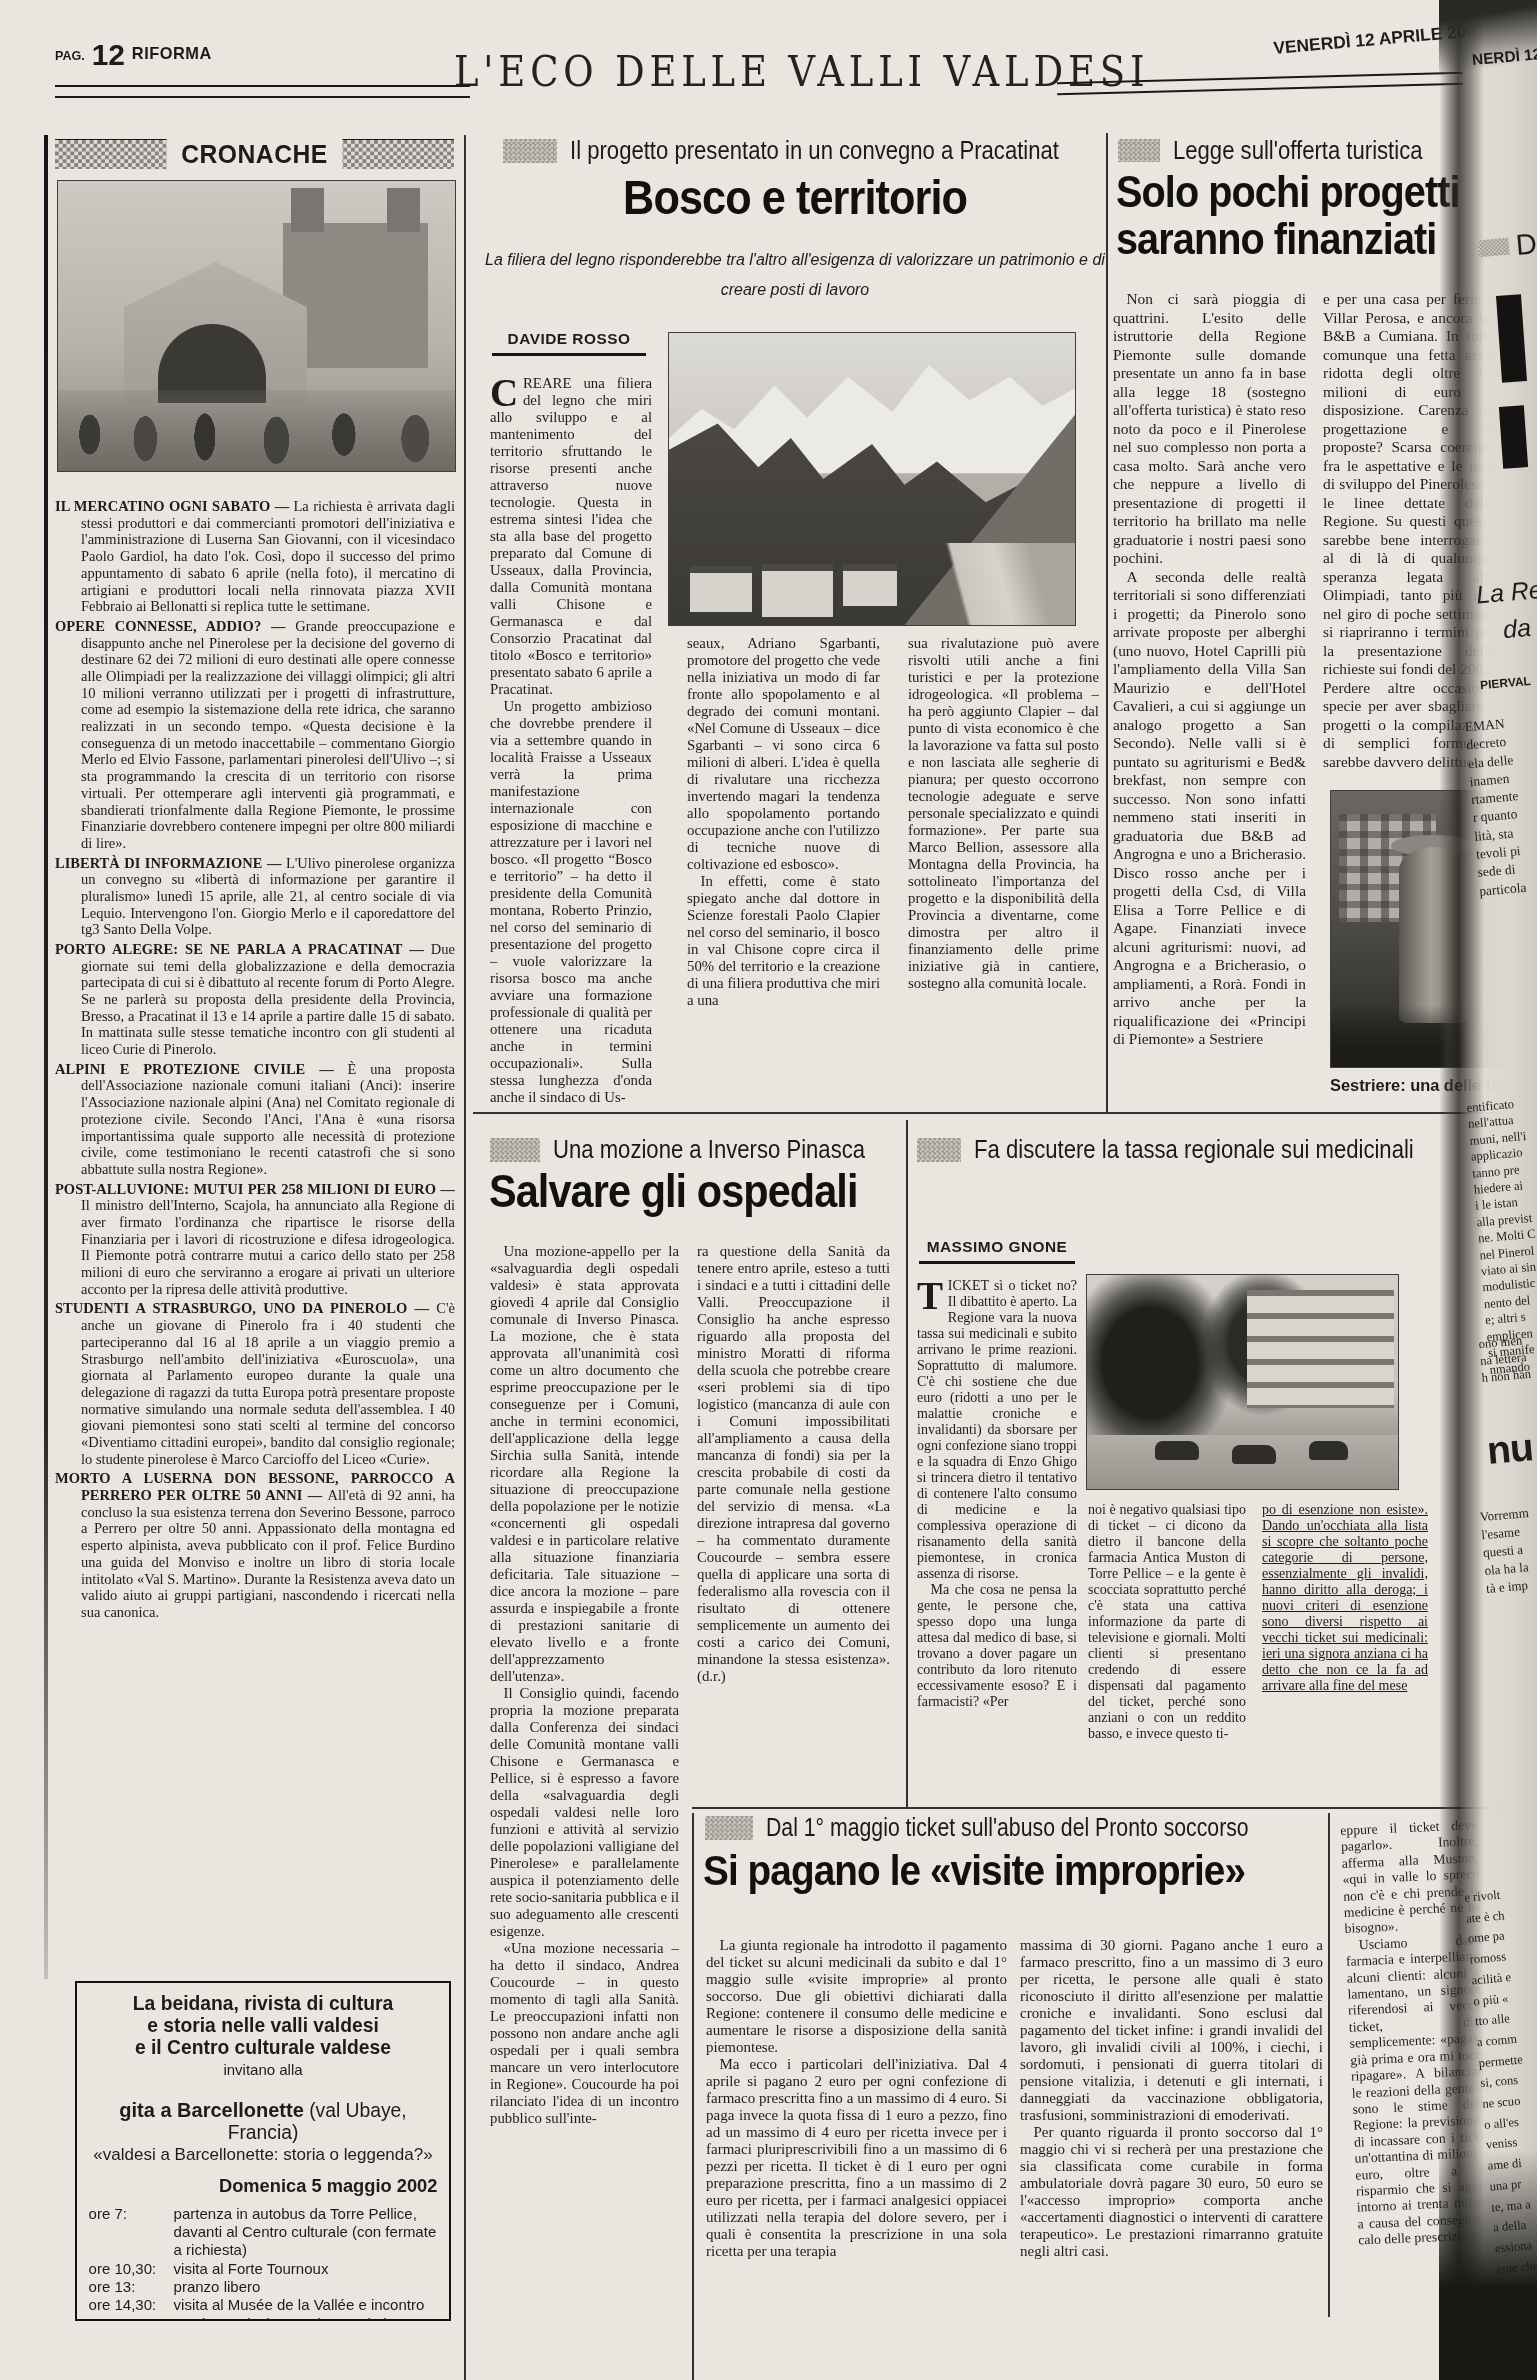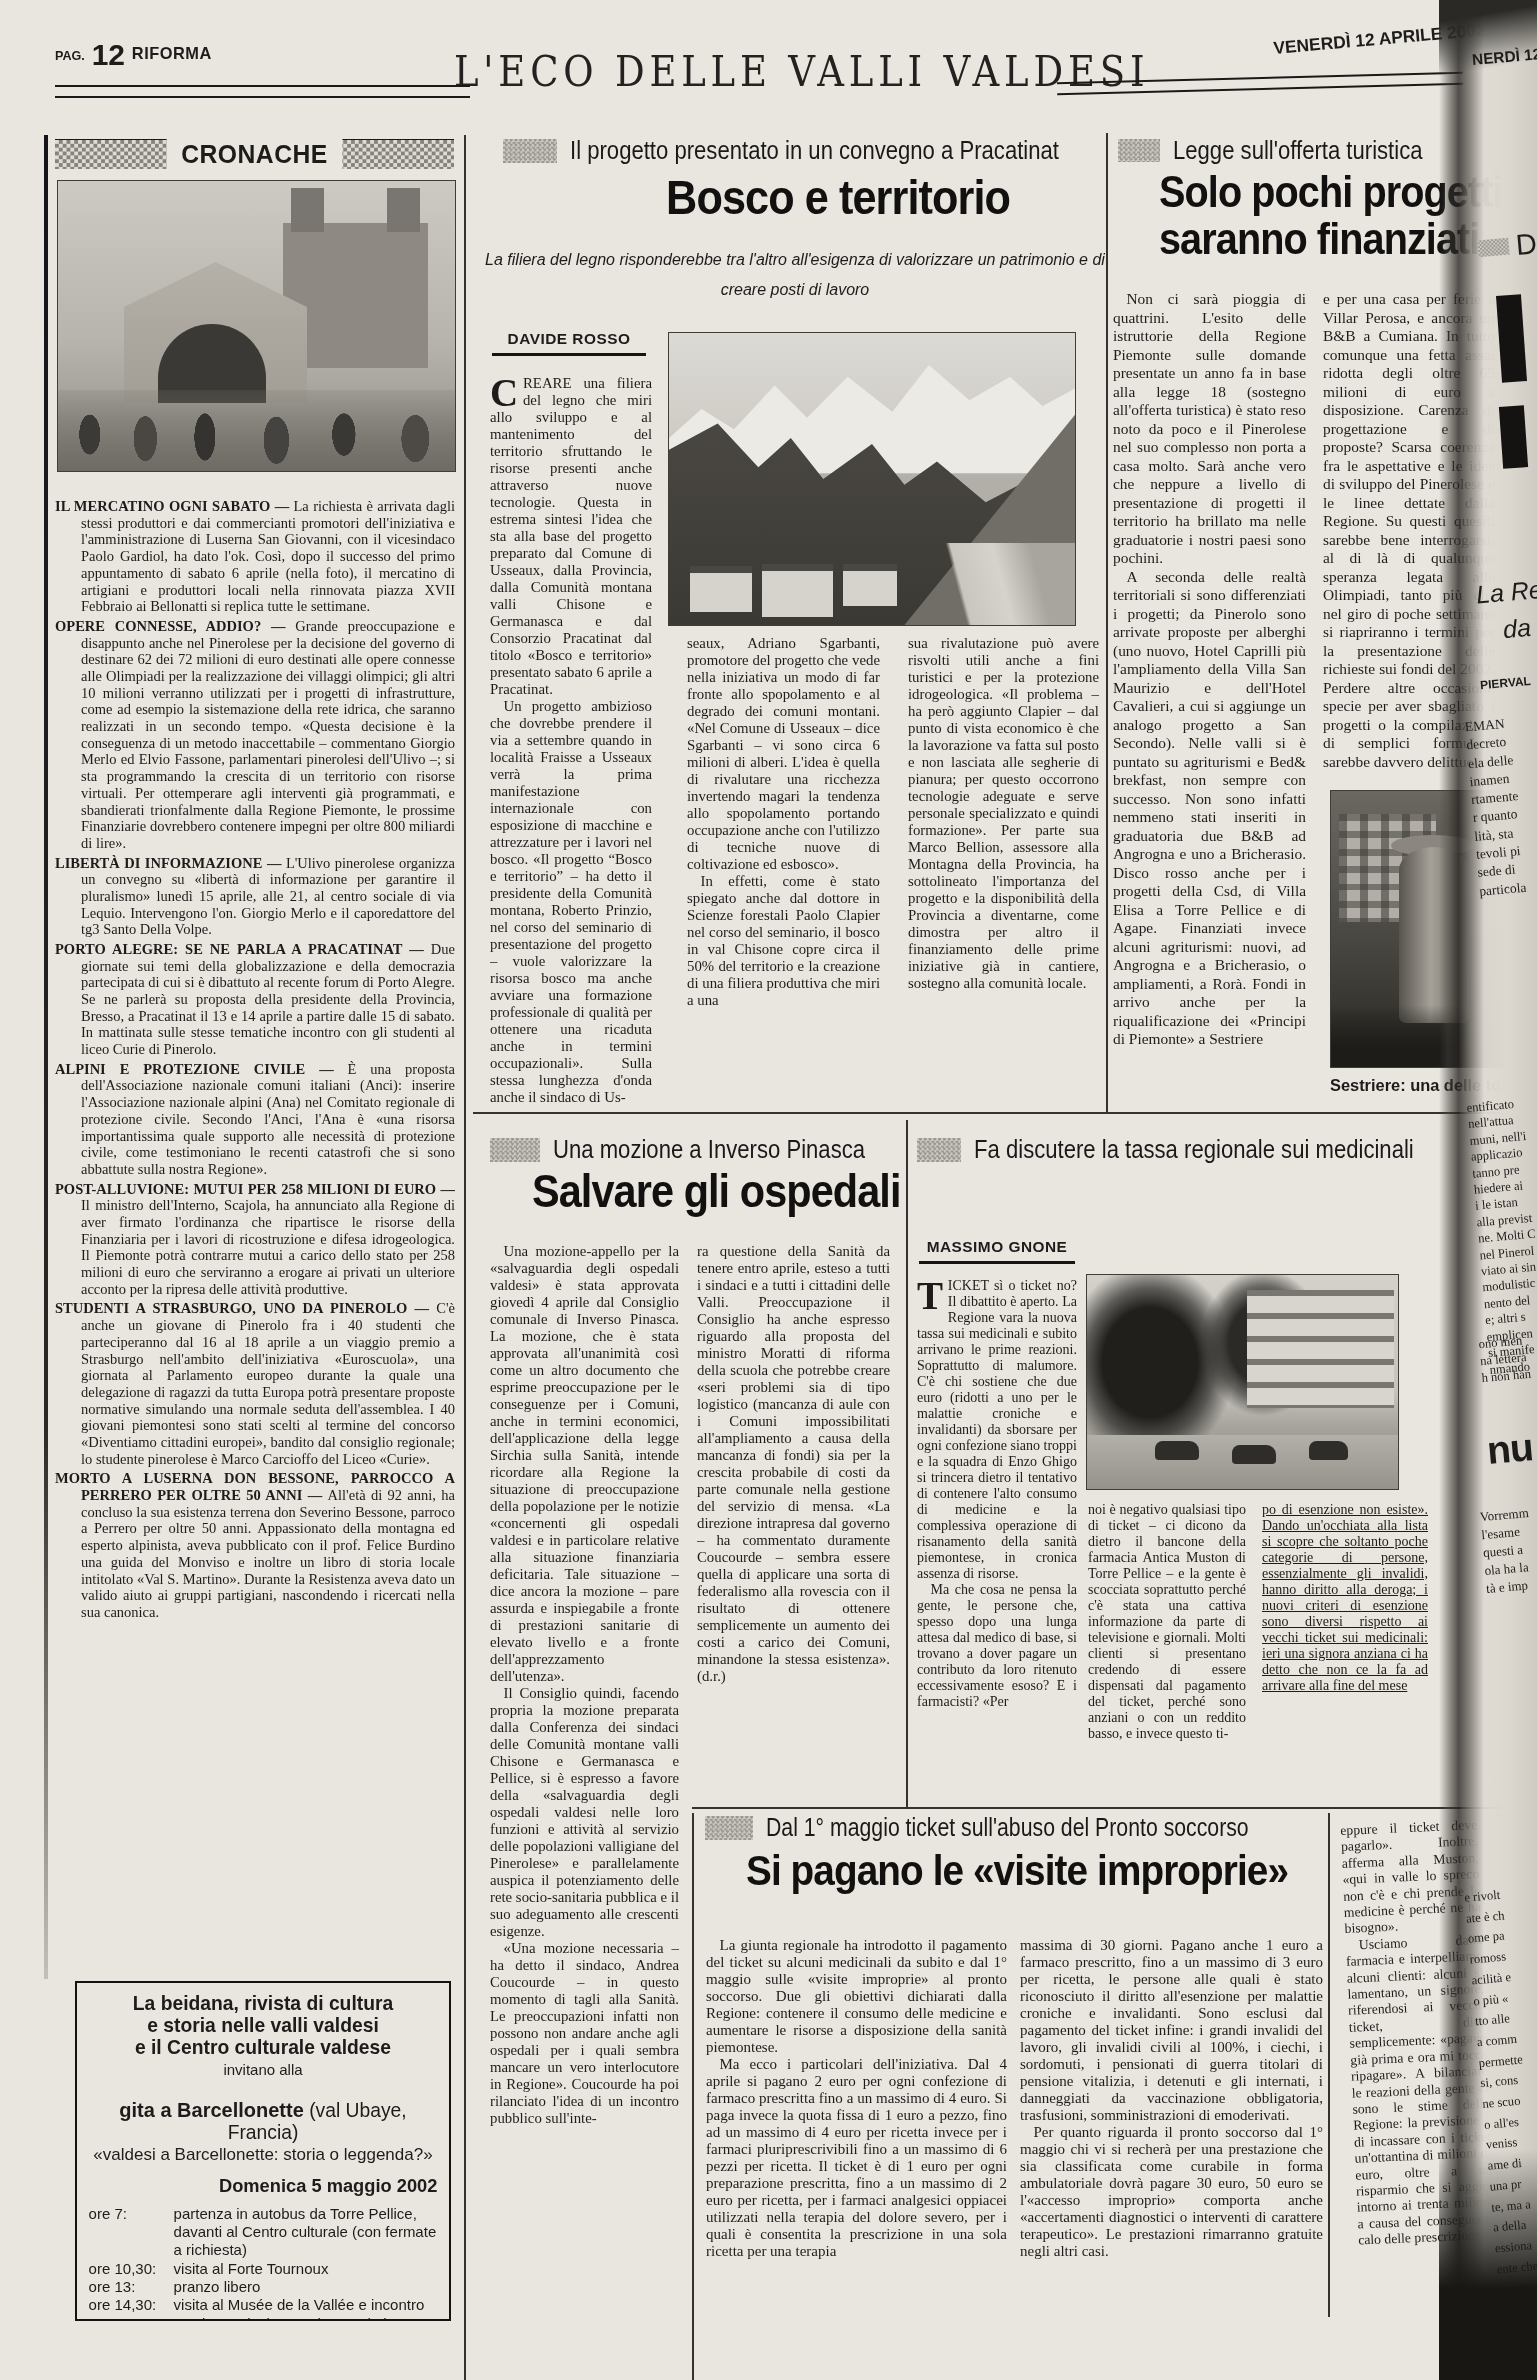--- a/index.html
+++ b/index.html
@@ -19,21 +19,21 @@
   #masthead{position:absolute;left:454px;top:46px;width:676px;text-align:center;
             font-family:"DejaVu Serif",serif;font-size:37px;letter-spacing:4.8px;color:#232220;
             transform:scaleY(1.18);transform-origin:top center;white-space:nowrap;}
   #hdate{position:absolute;left:1273px;top:27px;width:251px;font-family:"Liberation Sans",sans-serif;
          font-weight:bold;font-size:17.4px;transform:rotate(-5deg);white-space:nowrap;}
   
   .kickrow{position:absolute;display:flex;align-items:center;gap:12.6px;}
   .kblk{height:24px;background:repeating-conic-gradient(#9b9892 0 25%, #ccc9c2 0 50%) 0 0/4.8px 4.8px;flex:none;}
   .kick{font-family:"Liberation Sans",sans-serif;font-size:26px;color:#1a1918;
         transform:scaleX(.85);transform-origin:left center;white-space:nowrap;}
-  .hl{position:absolute;font-family:"Liberation Sans",sans-serif;font-weight:bold;color:#121110;letter-spacing:-1px;margin-left:43px;}
+  .hl{position:absolute;font-family:"Liberation Sans",sans-serif;font-weight:bold;color:#121110;letter-spacing:-1px;}
   .hl>span{display:inline-block;transform:scaleX(.9);transform-origin:left center;}
   .hl.center{text-align:center;}
   .hl.center>span{transform-origin:center;}
   
   .body{position:absolute;text-align:justify;overflow:hidden;font-size:14.8px;line-height:17px;}
   .body p{margin:0;}
   .body p.ind{text-indent:13.5px;}
   .dcap{float:left;font-weight:bold;font-size:39px;line-height:32px;padding:1.9px 4.8px 0 0;}
   .byline{position:absolute;text-align:center;font-family:"Liberation Sans",sans-serif;font-weight:bold;
           font-size:15.4px;letter-spacing:0.5px;}

